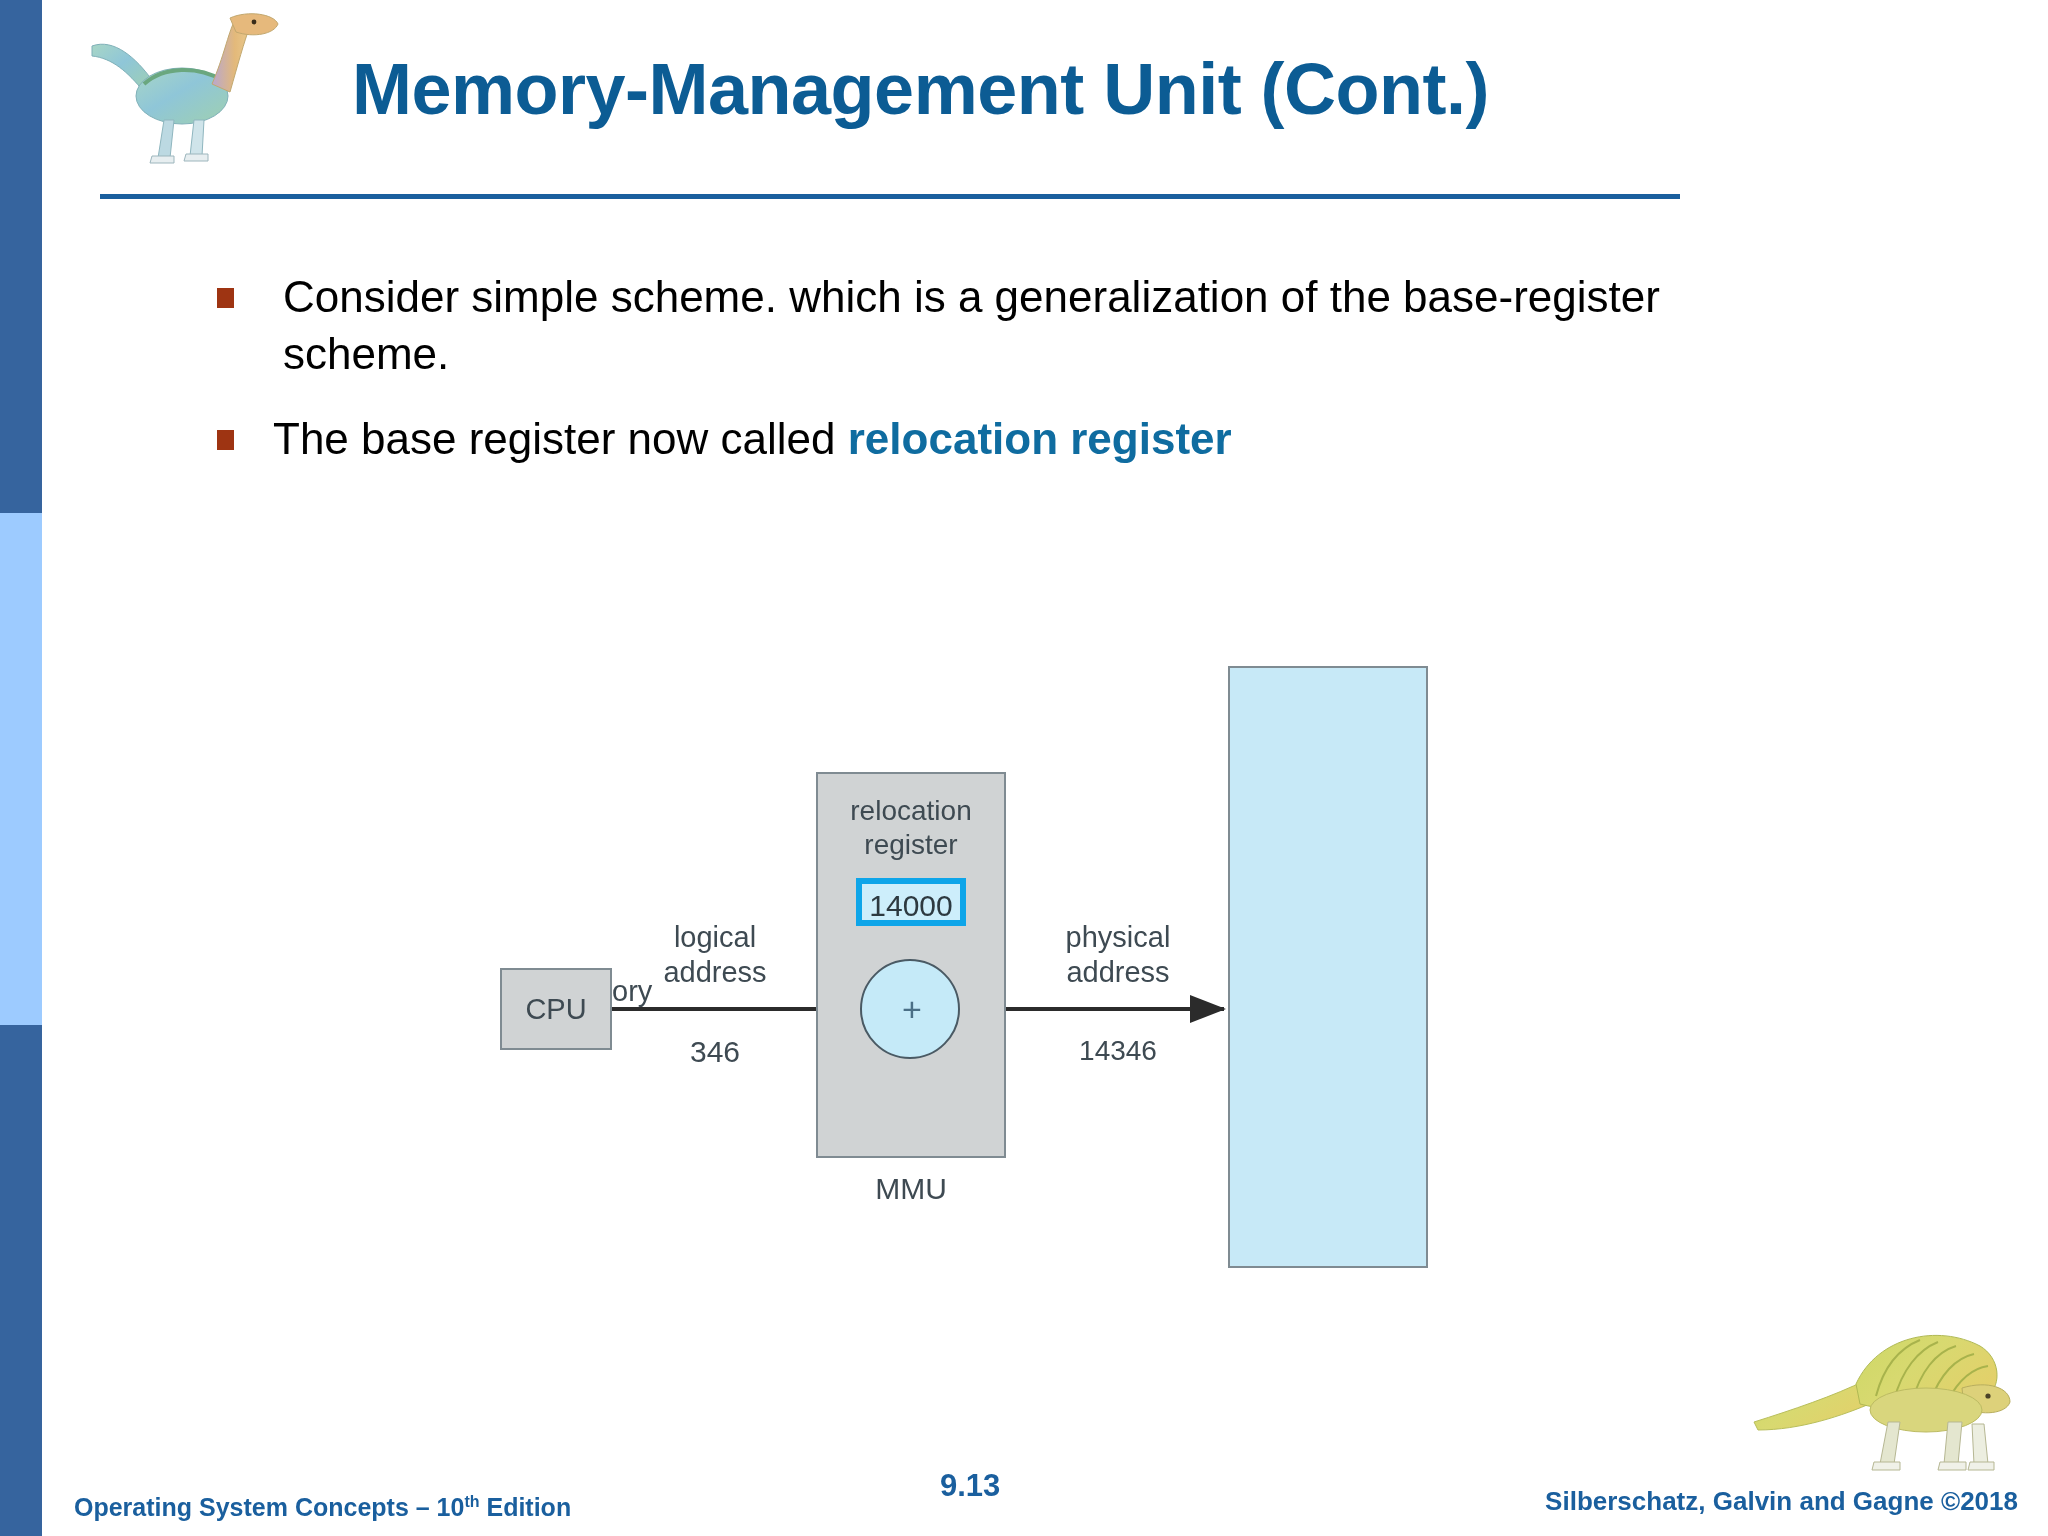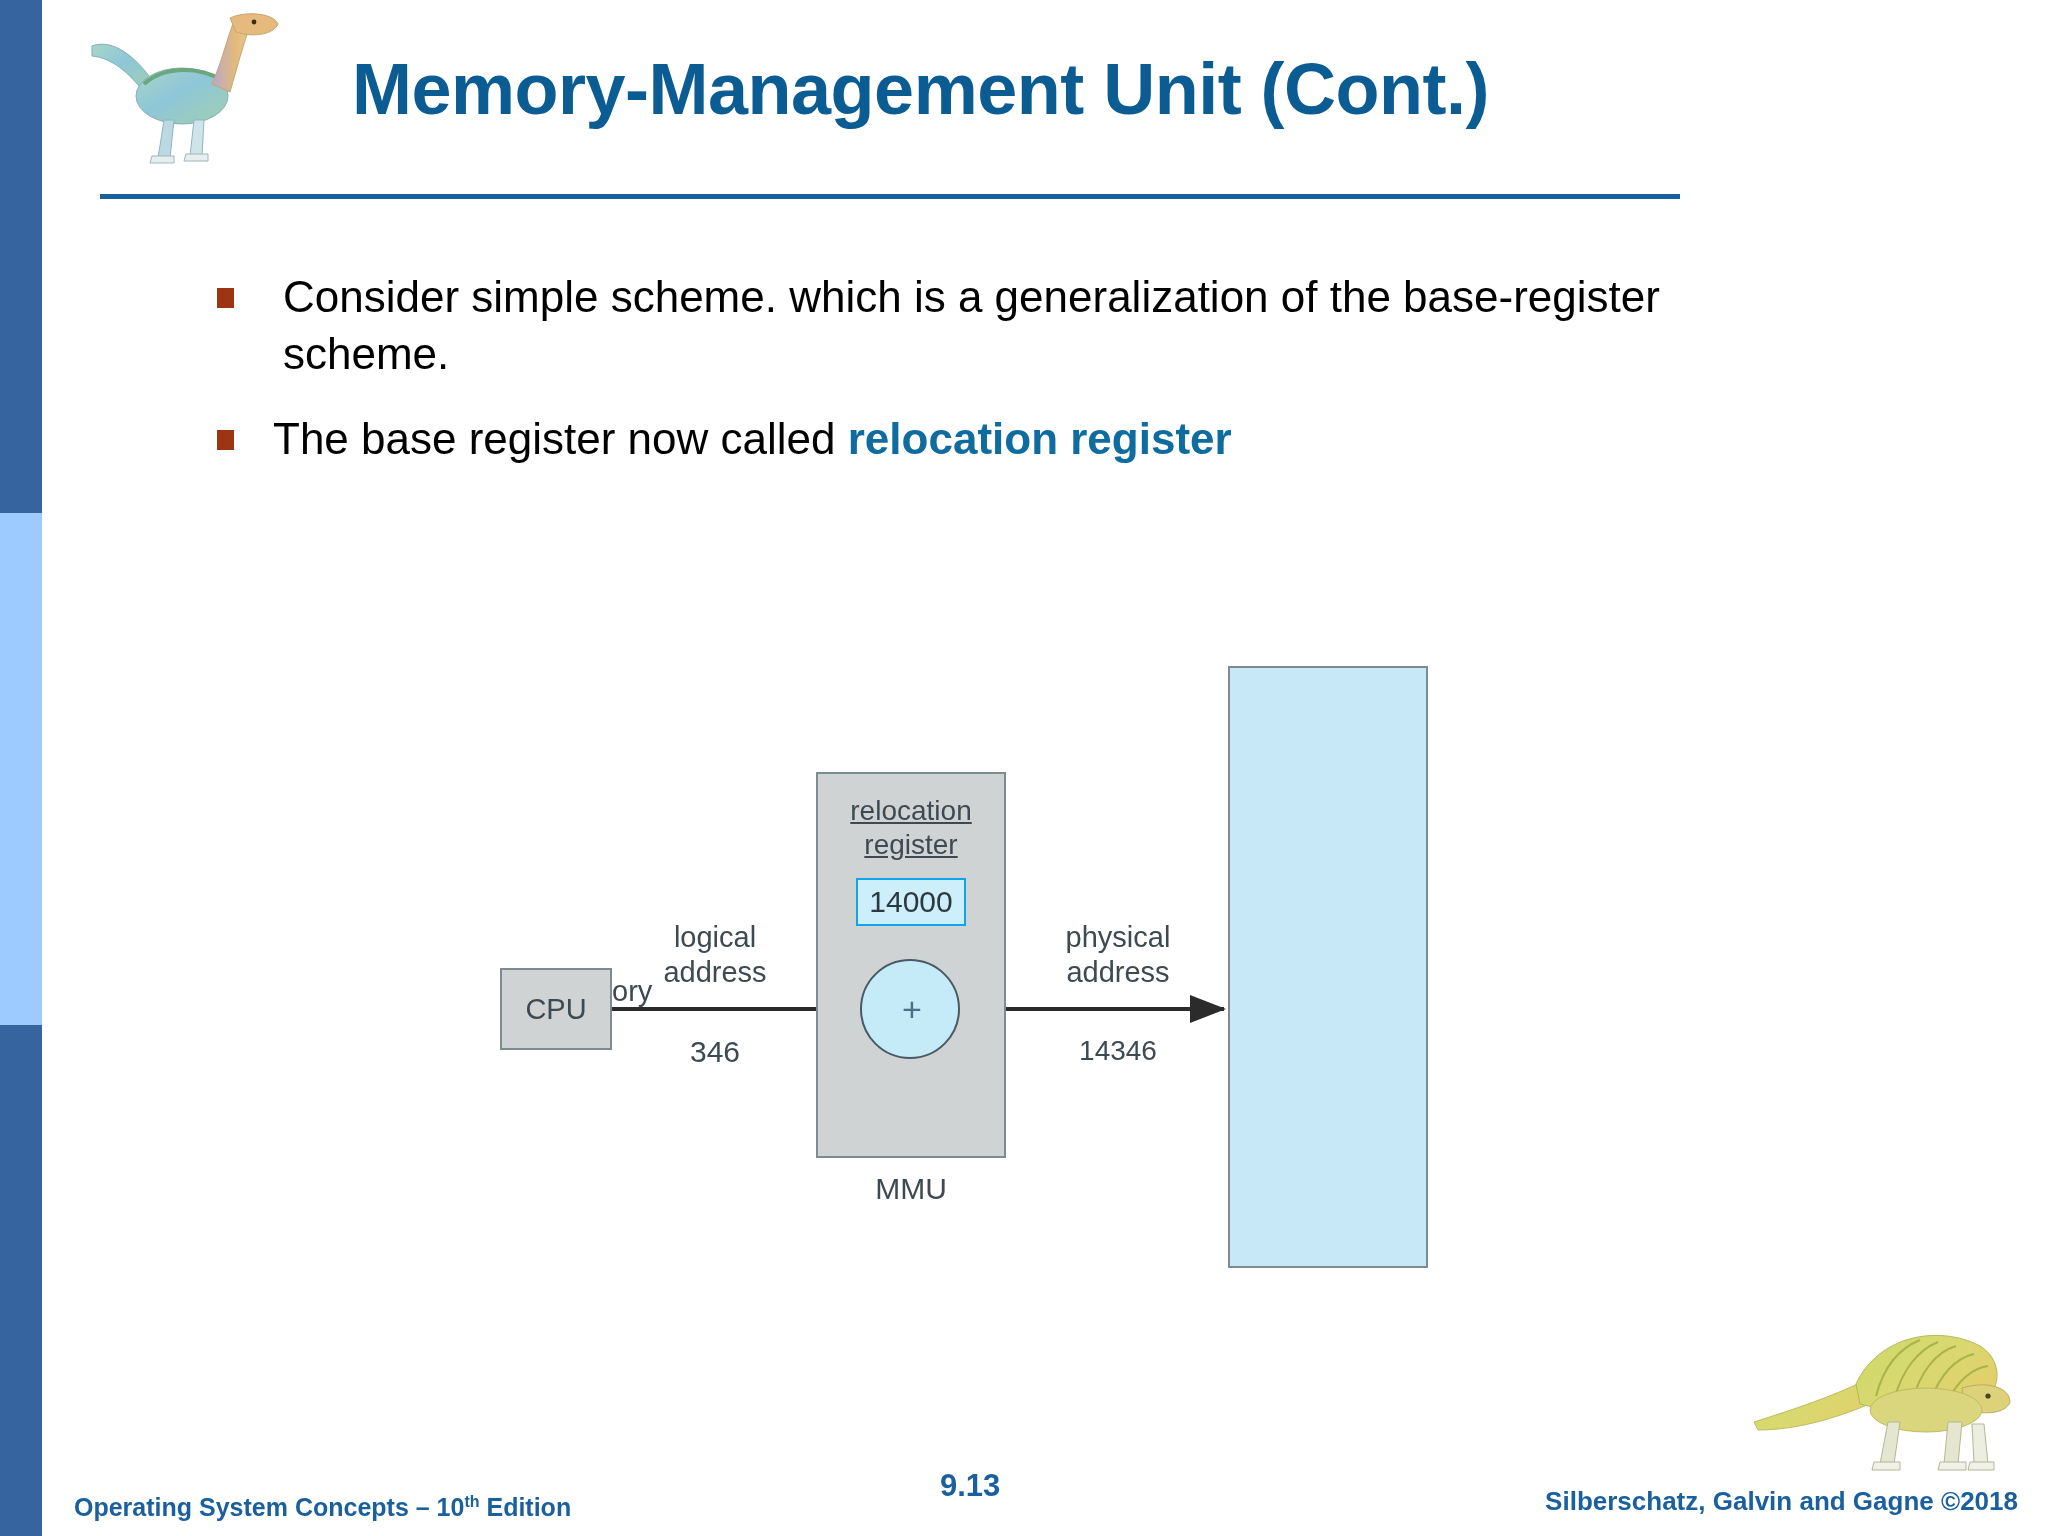--- a/index.html
+++ b/index.html
@@ -140,30 +140,29 @@
   }
   .fig-reloc-label {
     position: absolute;
     left: 316px;
     top: 134px;
     width: 190px;
     text-align: center;
     font-size: 28px;
     line-height: 1.2;
     color: #3e4a52;
-    text-decoration: underline;
   }
   .fig-reloc-value {
     position: absolute;
     left: 356px;
     top: 218px;
     width: 110px;
     height: 48px;
     background: #cdeefb;
-    border: 2px solid #0ea5e9;
+    border: 6px solid #0ea5e9;
     box-sizing: border-box;
     text-align: center;
     line-height: 44px;
     font-size: 30px;
     color: #2d3940;
   }
   .fig-adder {
     position: absolute;
     left: 360px;
     top: 299px;

